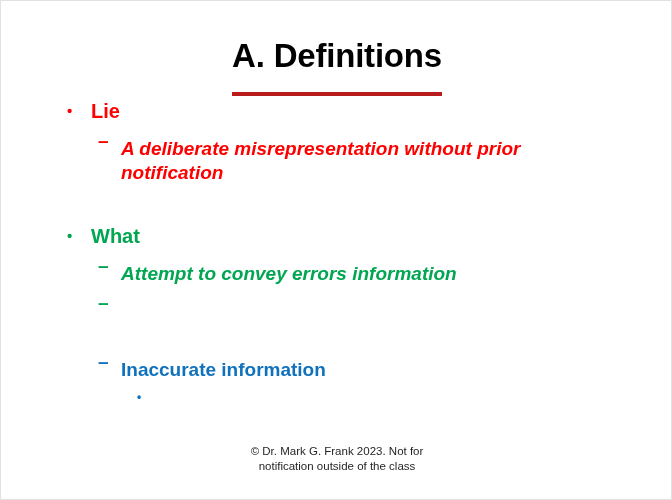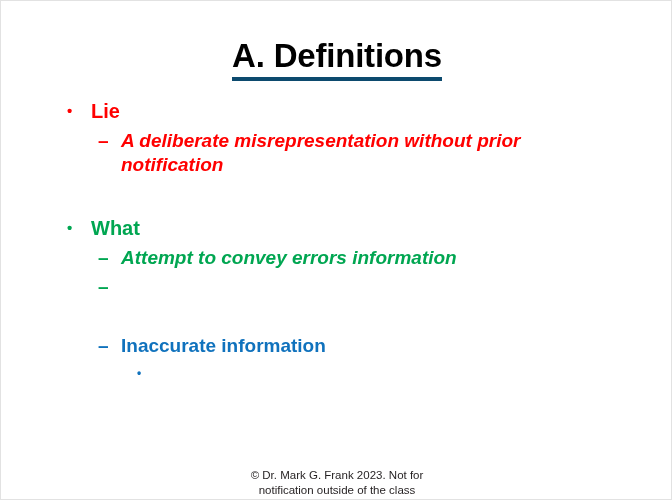--- a/index.html
+++ b/index.html
@@ -27,22 +27,22 @@
     left: 0;
     width: 672px;
     text-align: center;
     font-size: 33px;
     font-weight: bold;
     color: #000000;
     letter-spacing: -0.2px;
   }
   .slide-title span.title-text {
     display: inline-block;
-    border-bottom: 4px solid #0c4a6e;
-    padding-bottom: 3px;
+    border-bottom: 4px solid #b91c1c;
+    padding-bottom: 18px;
     line-height: 1.05;
   }
 
   
   .body-outline {
     position: absolute;
     top: 98px;
     left: 60px;
     width: 560px;
   }
@@ -76,21 +76,21 @@
     font-weight: bold;
     font-style: italic;
     margin-bottom: 6px;
     padding-left: 37px;
   }
   .lvl2 .marker {
     width: 23px;
     flex: 0 0 23px;
     font-style: normal;
   }
-  .lvl2 .txt { flex: 1 1 auto; }
+  .lvl2 .txt { flex: 1 1 auto; margin-top: 8px; }
 
   
   .lvl2.upright { font-style: normal; }
 
   
   .lvl3 {
     font-size: 16px;
     font-weight: bold;
     font-style: italic;
     margin-bottom: 4px;
@@ -106,21 +106,21 @@
   .lvl3 .txt { flex: 1 1 auto; }
 
   
   .spacer-lg { height: 34px; }
   .spacer-md { height: 30px; }
 
   
   .footer {
     position: absolute;
     left: 0;
-    bottom: 0;
+    bottom: 24px;
     width: 672px;
     text-align: center;
     font-size: 11.5px;
     line-height: 1.35;
     color: #231f20;
   }
 </style>
 </head>
 <body>
 

